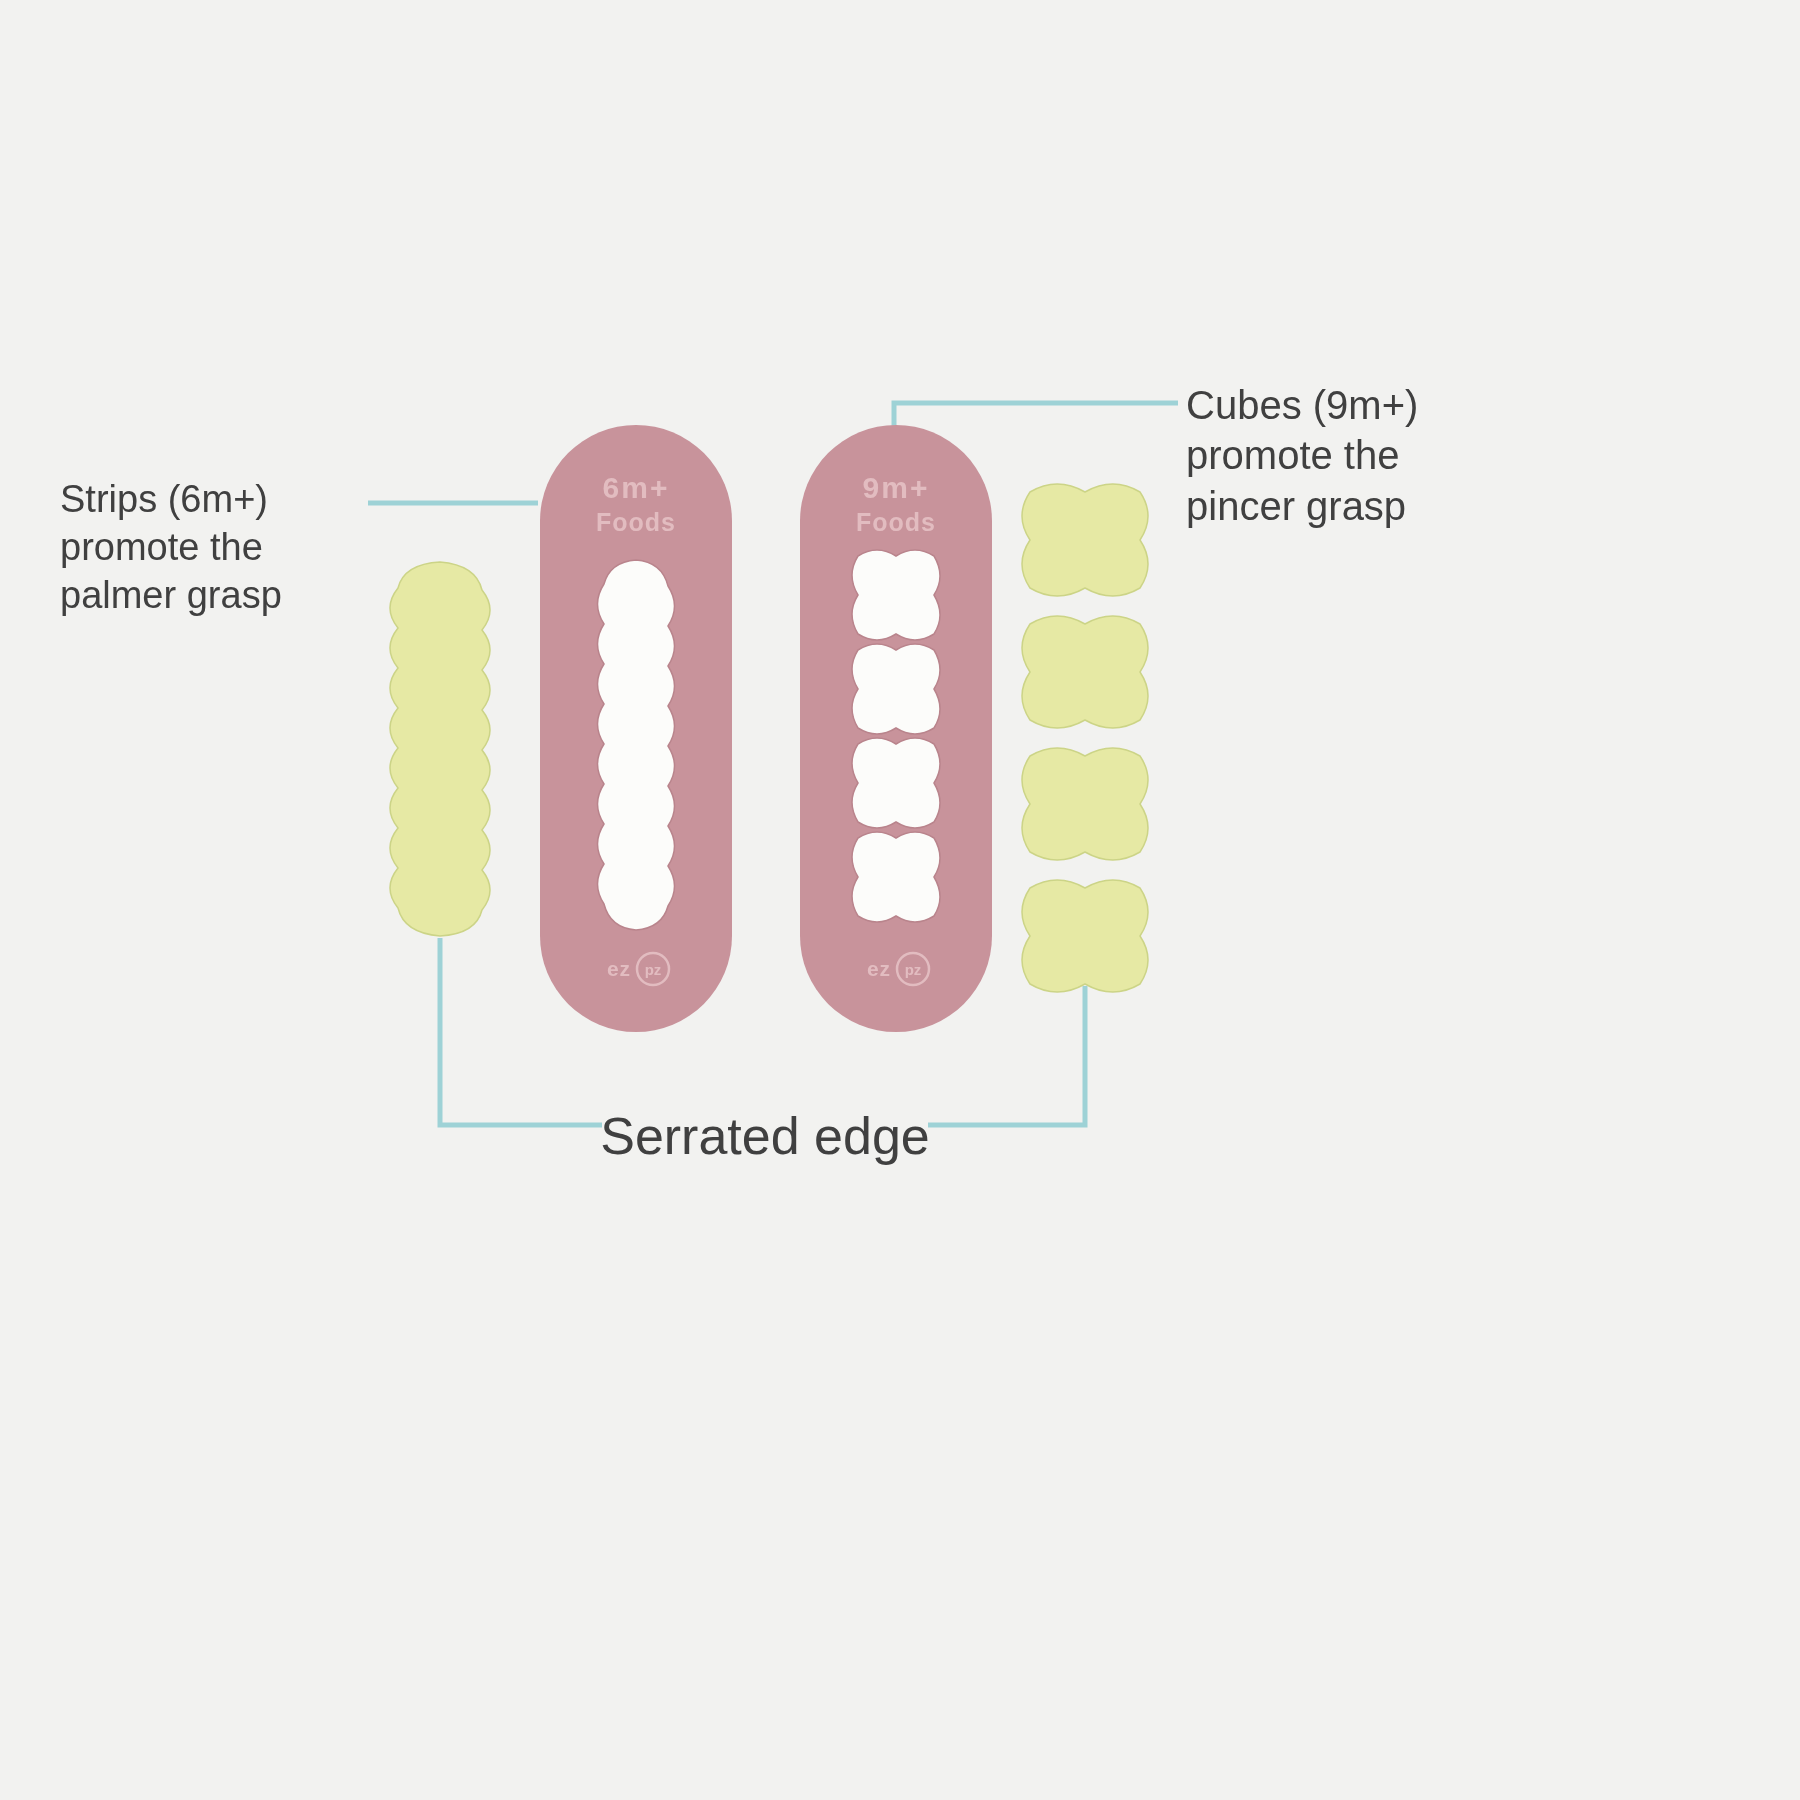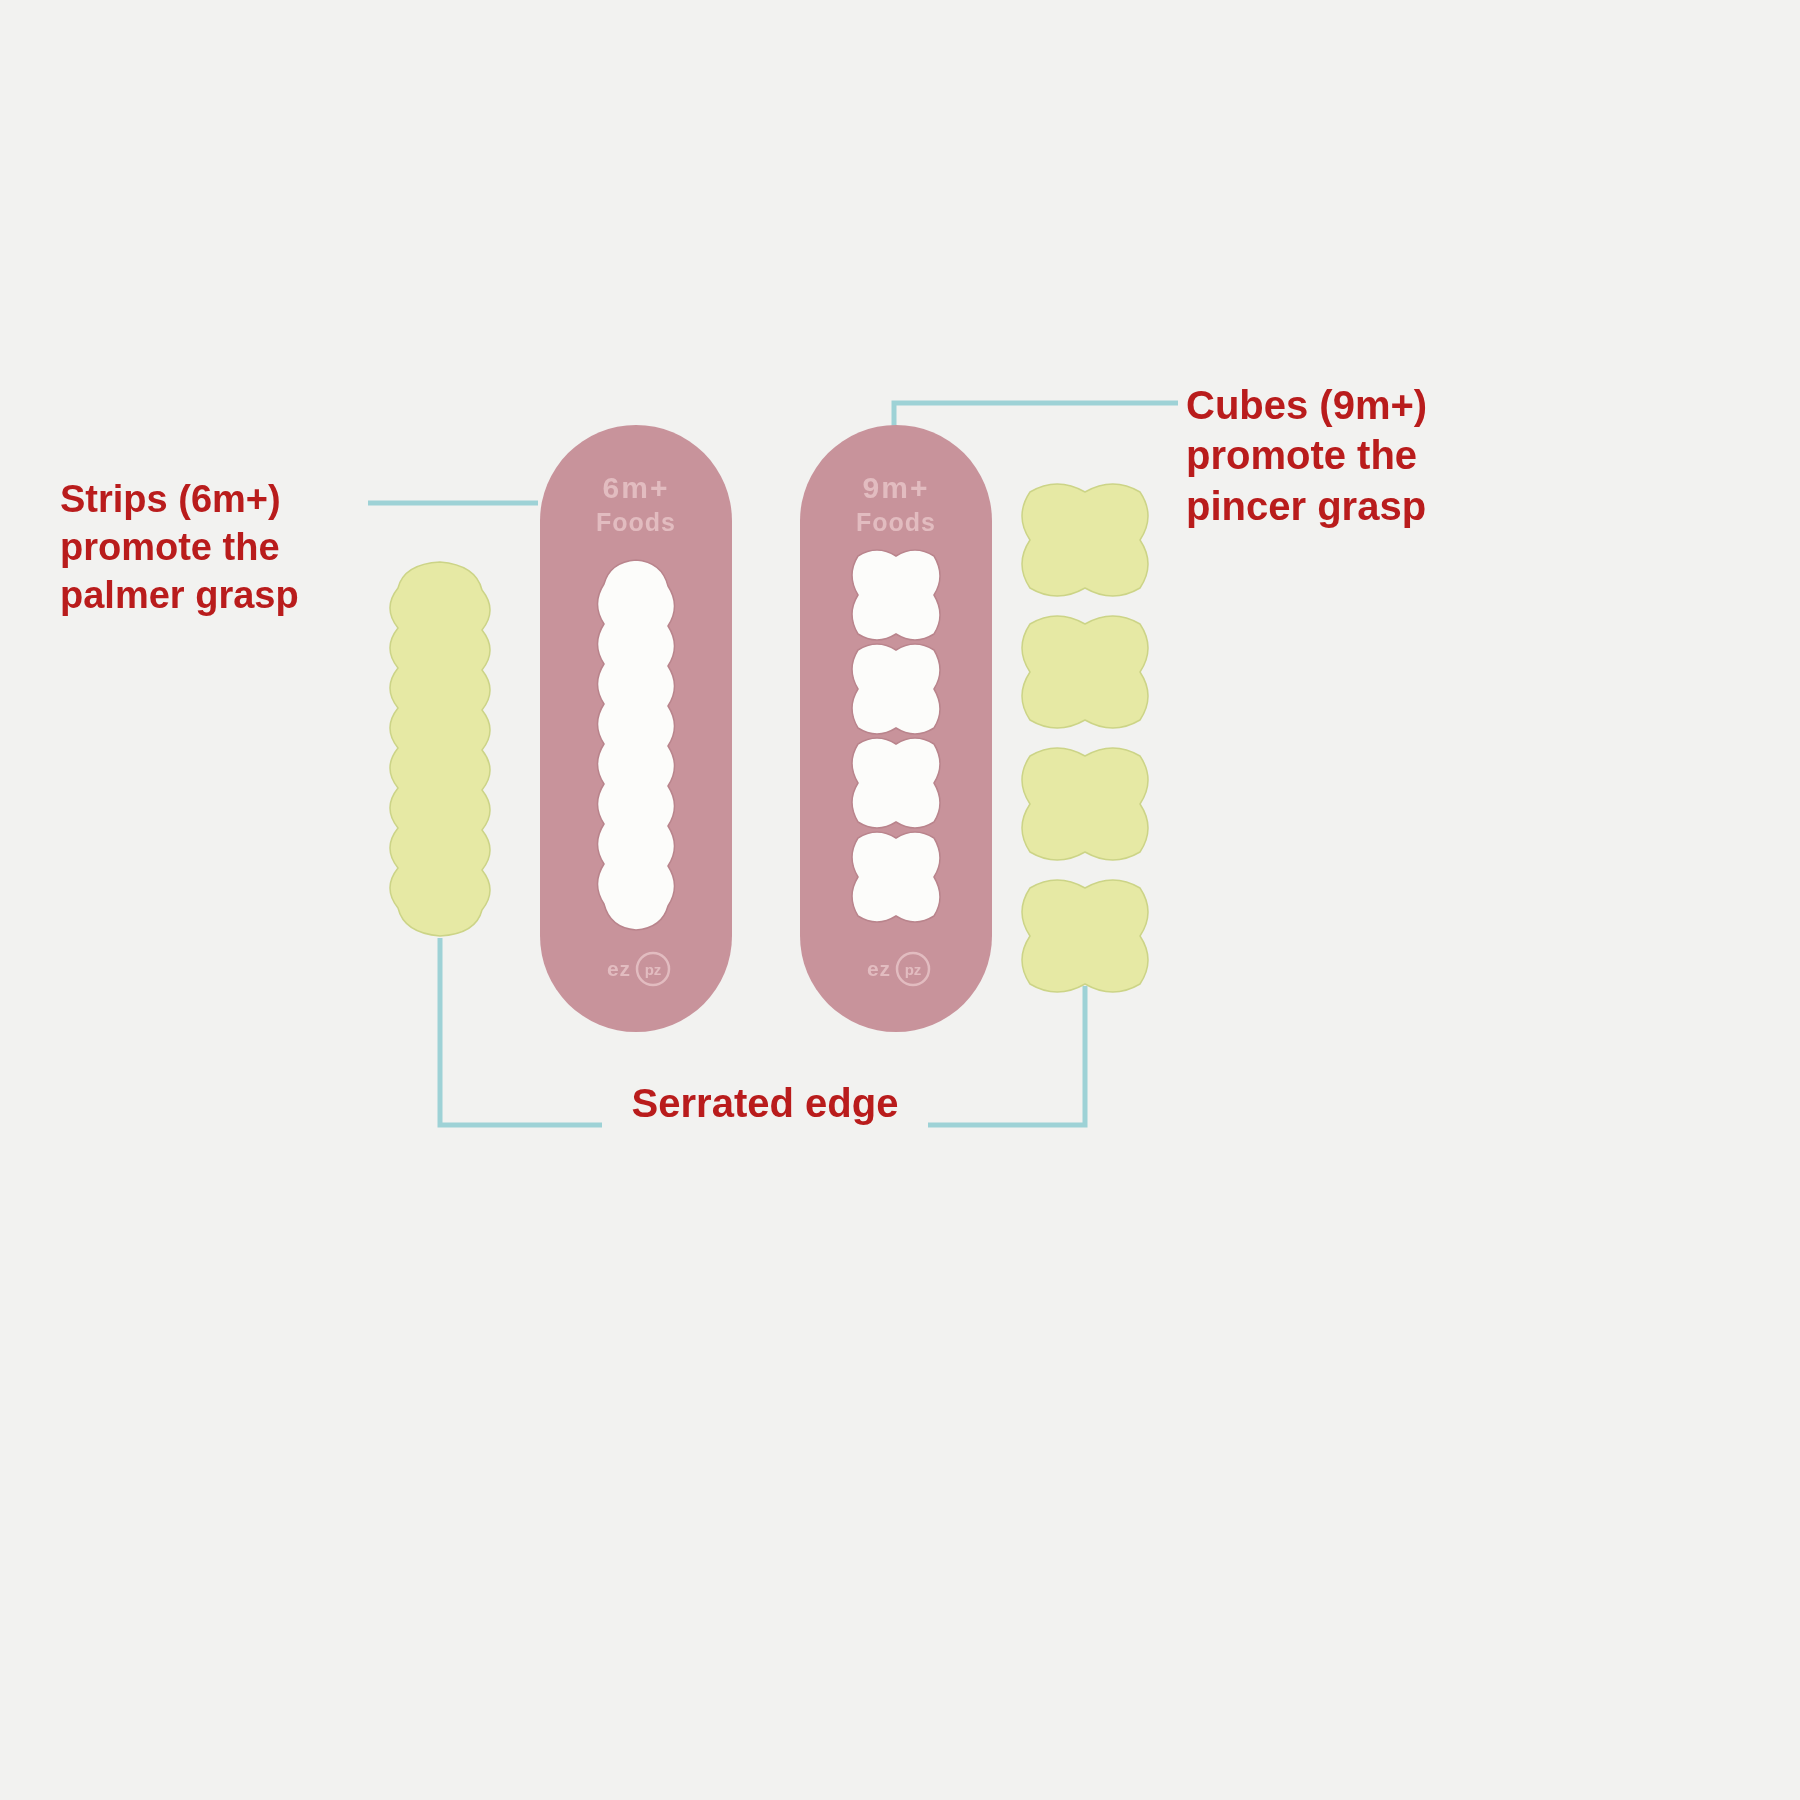--- a/index.html
+++ b/index.html
@@ -10,35 +10,35 @@
     background: #f2f2f0;
     font-family: "Liberation Sans", sans-serif;
     overflow: hidden;
   }
   .illustration {
     position: absolute;
     left: 0; top: 0;
   }
   .ann {
     position: absolute;
-    font-weight: 700;
-    color: #b91c1c;
+    font-weight: 400;
+    color: #404040;
     line-height: 1.26;
   }
   .ann-strips {
     left: 60px; top: 476px; width: 320px;
     text-align: left; font-size: 38px;
   }
   .ann-cubes {
     left: 1186px; top: 380px; width: 360px;
     text-align: left; font-size: 40px;
   }
   .ann-serrated {
-    left: 580px; top: 1078px; width: 370px;
-    text-align: center; font-size: 40px;
+    left: 580px; top: 1104px; width: 370px;
+    text-align: center; font-size: 52px;
   }
   svg text {
     font-family: "Liberation Sans", sans-serif;
     font-weight: 700;
   }
   .cutter-age { font-size: 30px; letter-spacing: 2px; }
   .cutter-cat { font-size: 25px; letter-spacing: 1px; }
   .logo-ez { font-size: 21px; letter-spacing: 1px; }
   .logo-pz { font-size: 15px; }
   .logo-ring { fill: none; stroke-width: 2.5px; }

